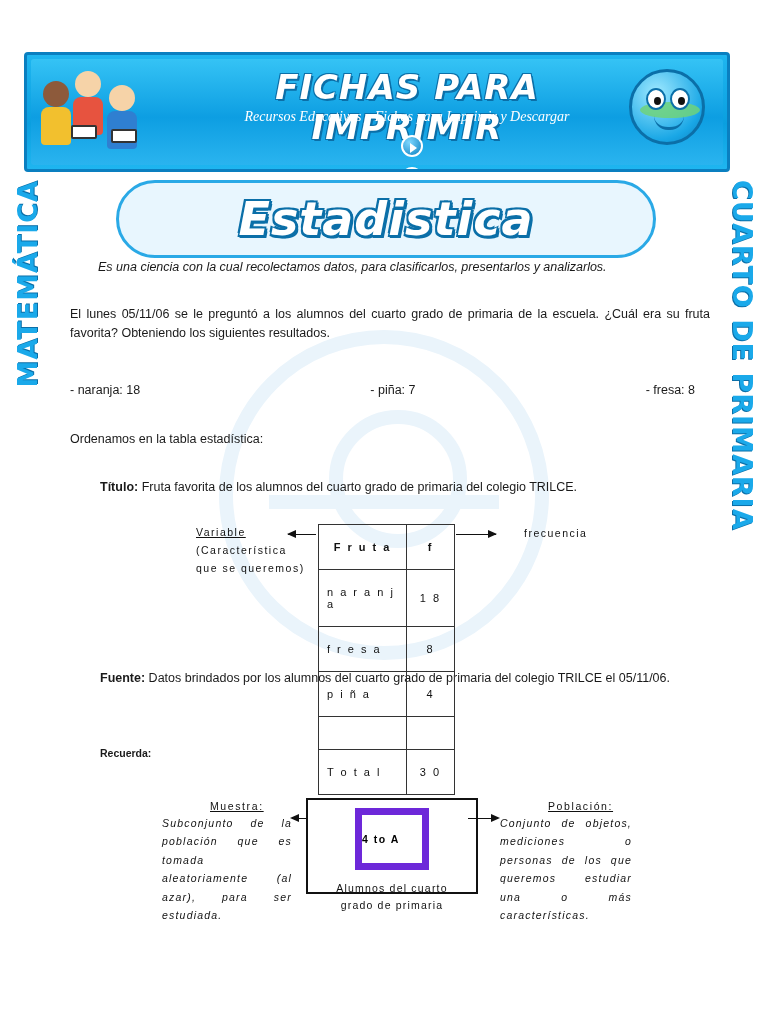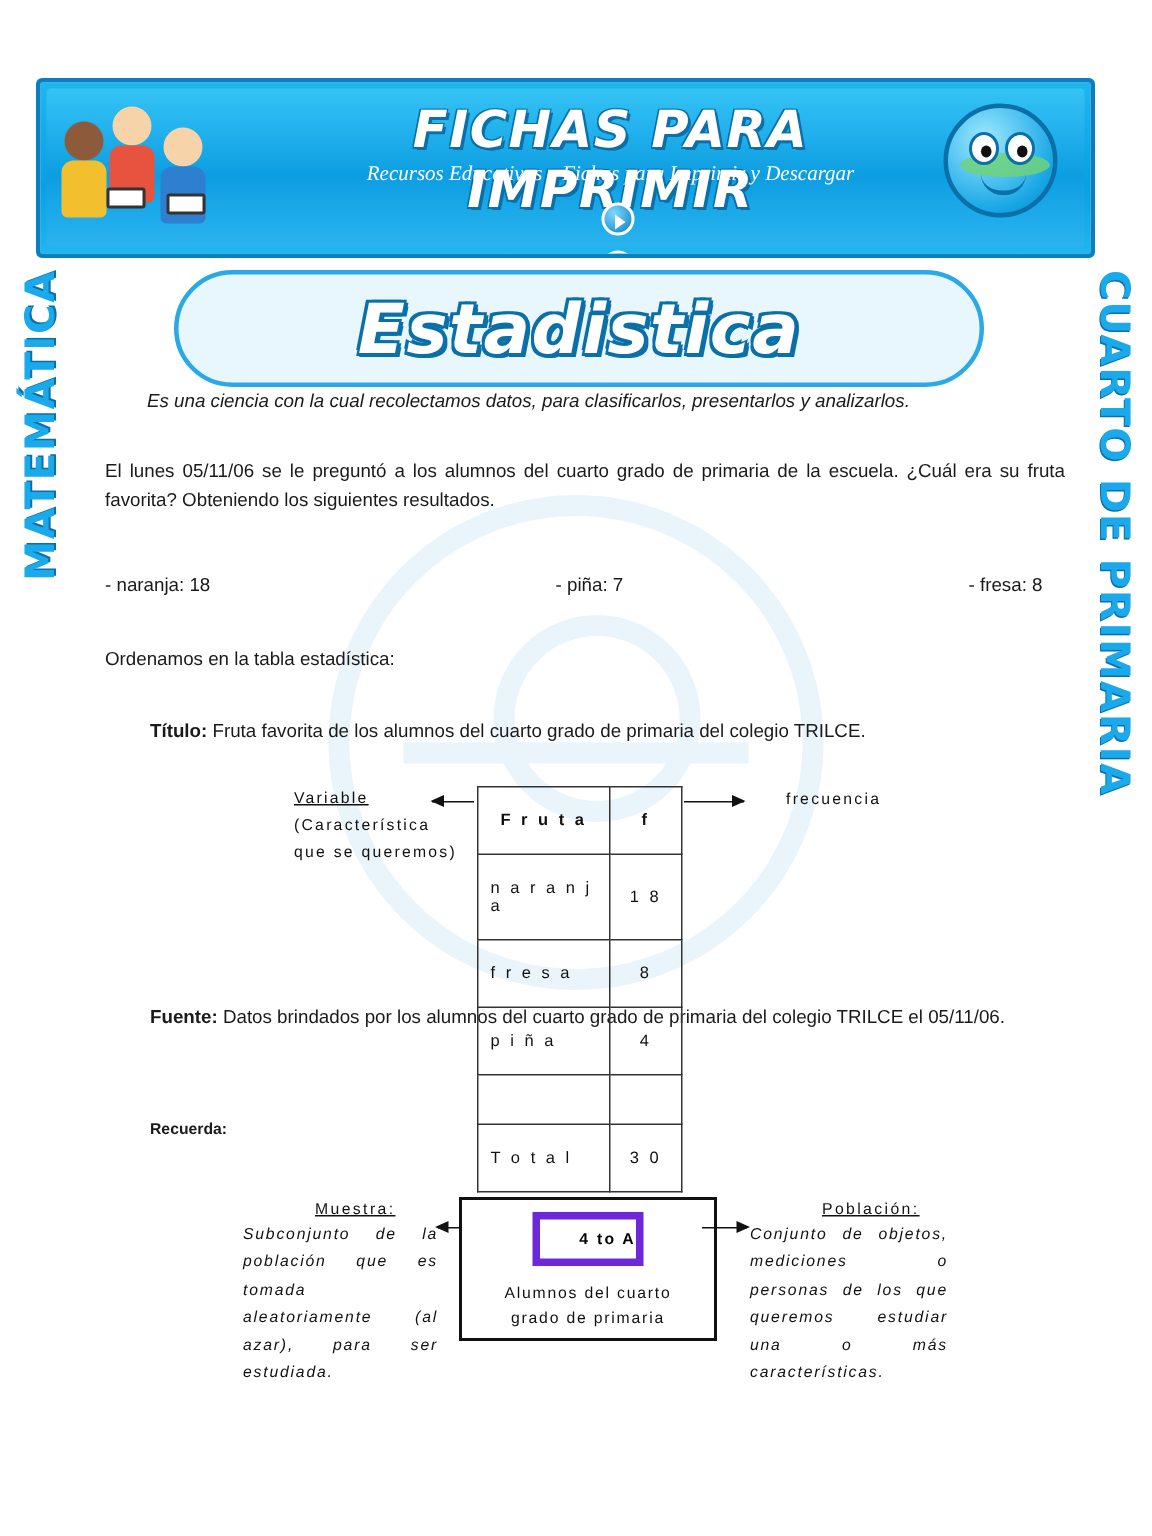--- a/index.html
+++ b/index.html
@@ -225,24 +225,24 @@
   
   .diagram { position:absolute; left: 0; top: 788px; width: 768px; z-index: 2; }
   .box-center {
     position:absolute; left: 306px; top: 10px;
     width: 172px; height: 96px;
     border: 2px solid #111;
     background:#fff;
   }
   .box-center .tag {
     margin: 8px auto 0; width: 74px;
-    border: 5px solid #6d28d9;
-    text-align:right;
+    border: 7px solid #6d28d9;
+    text-align:left;
     font-size: 10.5px; font-weight:bold; letter-spacing:1.5px;
-    padding: 7px 0;
+    padding: 18px 0;
     background:#fff;
   }
   .box-center .desc {
     margin-top: 10px; text-align:center;
     font-size: 10.5px; letter-spacing: 1.2px; line-height:1.6; color:#111;
   }
   .col-left { position:absolute; left: 162px; top: 12px; width: 130px; }
   .col-right { position:absolute; left: 500px; top: 12px; width: 132px; }
   .col-head { font-size: 10.5px; letter-spacing: 1.6px; color:#111; }
   .col-head u { text-decoration: underline; margin-left: 48px; }

